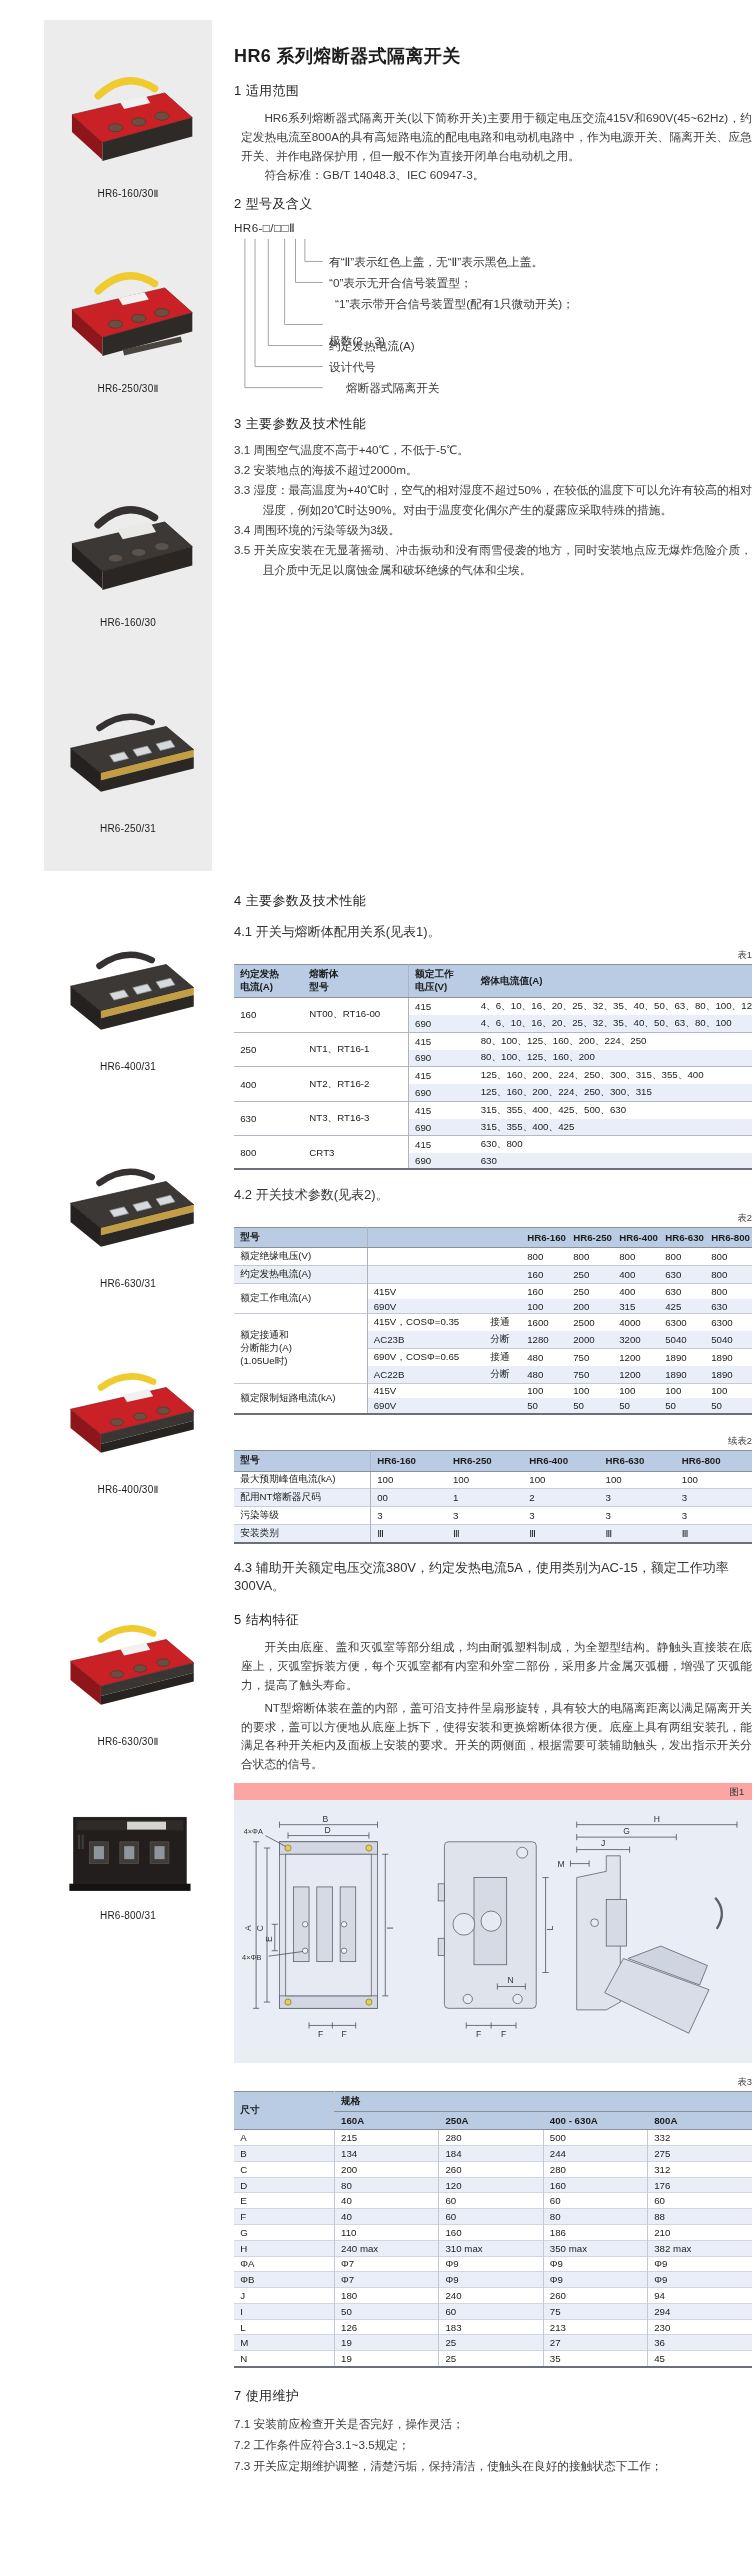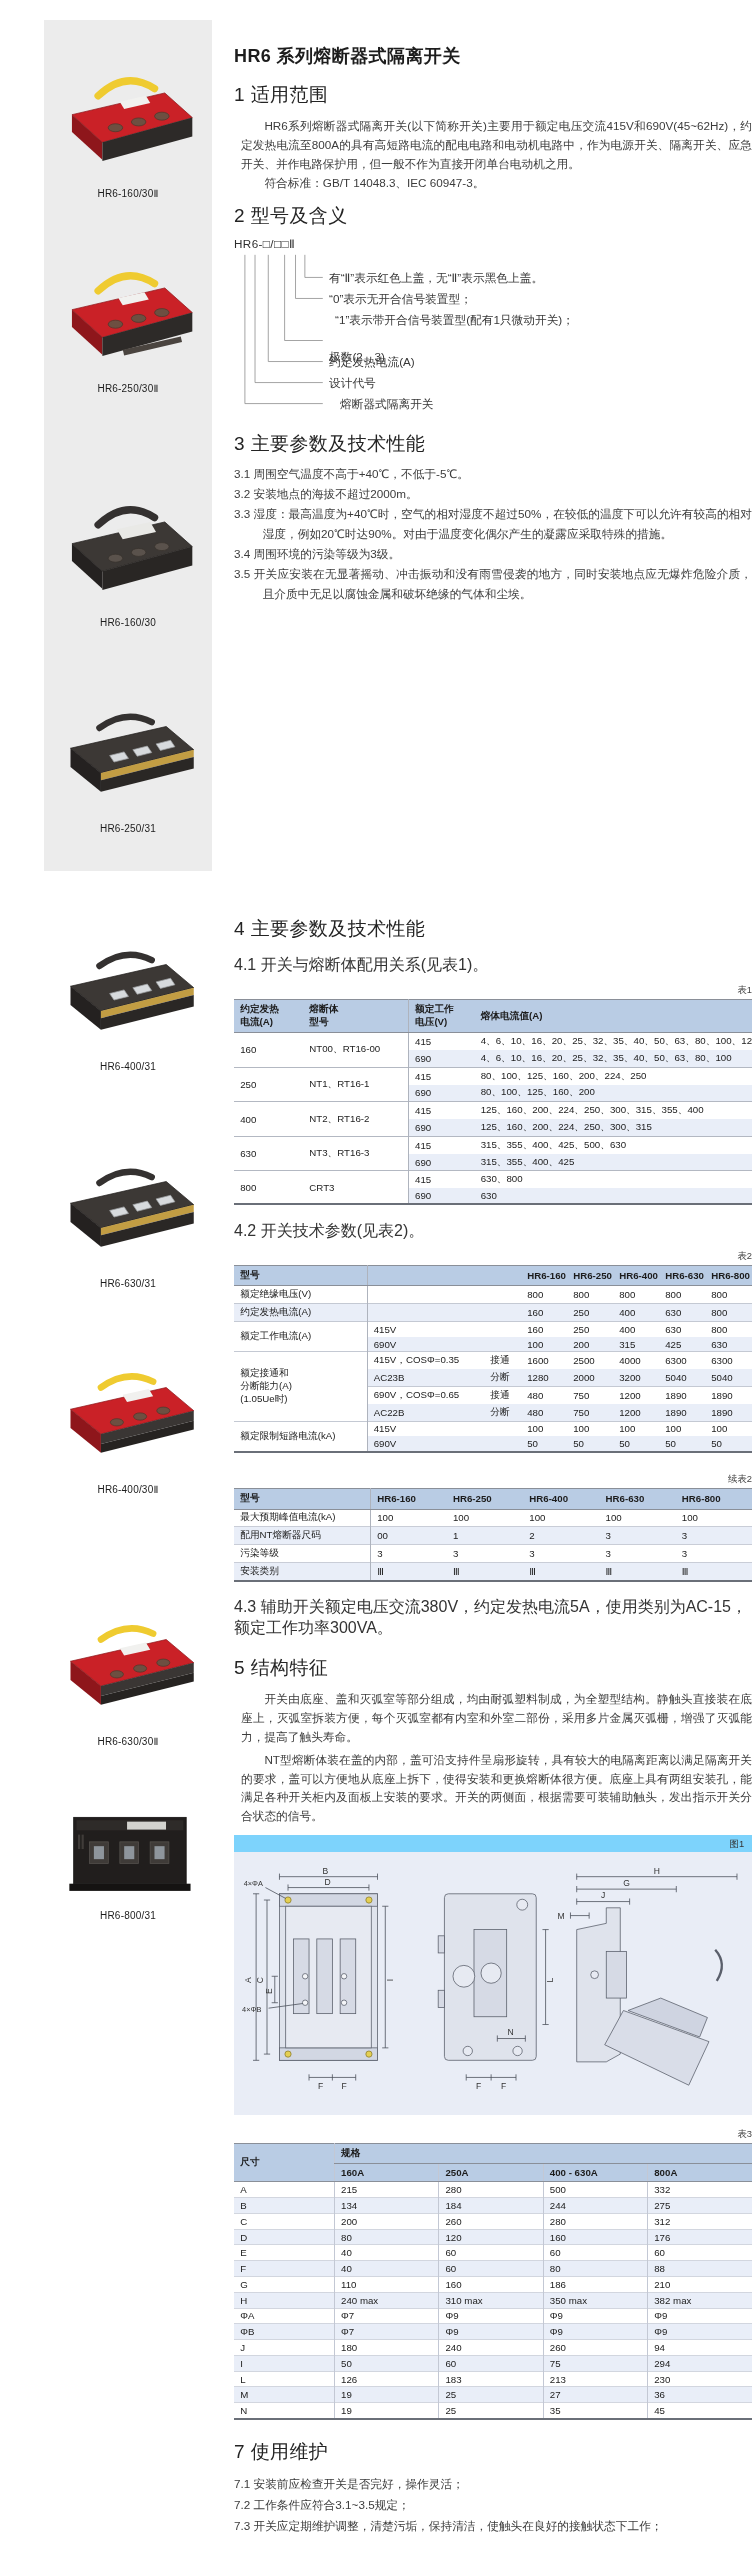--- a/index.html
+++ b/index.html
@@ -4,24 +4,24 @@
 <style>
   * { margin:0; padding:0; box-sizing:border-box; }
   html,body { background:#ffffff; }
   #page { position:relative; width:756px; height:2576px; background:#ffffff; overflow:hidden;
           font-family:"Liberation Sans", sans-serif; color:#3a3a3a; }
   #leftstrip { position:absolute; left:44px; top:20px; width:168px; height:851px; background:#ececec; }
   .prod { position:absolute; left:44px; width:168px; text-align:center; }
   .prod figcaption { margin-top:6.2px; font-size:10px; color:#1c1c1c; letter-spacing:0.2px; }
   #content { position:absolute; left:234px; top:0; width:518px; }
   h1.title { margin-top:44px; font-size:18px; font-weight:700; color:#1d1d1d; letter-spacing:0.4px; }
-  h2.sec { font-size:19px; font-weight:400; color:#242424; margin-top:14px; letter-spacing:0.4px; }
+  h2.sec { font-size:13px; font-weight:400; color:#242424; margin-top:14px; letter-spacing:0.4px; }
   p.body { font-size:11.7px; line-height:18.7px; color:#3c3c3c; margin-top:9.4px; text-align:justify;margin-left:7px; }
   p.indent { text-indent:2em; }
-  p.subnum { font-size:16px; color:#333; margin-top:12.5px; }
+  p.subnum { font-size:13px; color:#333; margin-top:12.5px; }
   .s3item { font-size:11.7px; line-height:20px; color:#3c3c3c; padding-left:2.45em; text-indent:-2.45em; text-align:justify; }
   .s3wrap { margin-top:7.8px; }
   .s7item { font-size:11.7px; line-height:21px; color:#3c3c3c; }
   
   .modelline { font-size:11.7px; color:#2e2e2e; margin-top:7.8px; letter-spacing:0.4px; }
   .mdiagram { position:relative; height:161px; margin-top:1.6px;text-align:right; }
   .mdiagram svg { position:absolute; left:0; top:0; }
   .mdiagram .lg { position:absolute; font-size:11.7px; color:#383838; white-space:nowrap; }
   
   .tbltag { font-size:9.4px; color:#444; text-align:right; margin-top:7.8px; margin-bottom:2.3px; }
@@ -36,21 +36,21 @@
   .t1 tr.gs > td { border-top:0.8px solid #b3b8c2; }
   .t2 tr.gs > td { border-top:0.8px solid #c4c9d3; }
   .t2b tbody td { border-top:0.8px solid #c9cdd7; }
   .t2b tbody tr:first-child td { border-top:none; }
   .t3 tbody td { border-top:0.8px solid #d2d6df; }
   .t3 tbody tr:first-child td { border-top:1.6px solid #8a8f98; }
   .t3 th.bl, .t3 td.bl { border-left:0.8px solid #c3c8d4; }
   .t3 thead tr.r2 th { border-top:0.8px solid #9aa6bd; }
   
   .figbox { width:518px; margin-top:9.4px; background:#e9edf6; }
-  .fighead { height:17px; background:#7dd3fc; font-size:9.4px; color:#333; text-align:right; padding:2.3px 7.8px 0 0; }
+  .fighead { height:17px; background:#fca5a5; font-size:9.4px; color:#333; text-align:right; padding:2.3px 7.8px 0 0; }
   .figbody { padding:6.2px 0 4.7px 6.2px; }
   .fig text { font-size:11px; fill:#333; font-family:"Liberation Sans", sans-serif; }
   .fig .small { font-size:9.5px; }
   .gap { width:100%; }
 </style>
 </head>
 <body>
 
 <div id="page">
 
@@ -209,21 +209,21 @@
           <path d="M27,2 V166 H114"></path>
           <path d="M14,2 V193 H114"></path>
         </g>
       </svg>
       <span class="lg" style="left:95px; top:18px">有“Ⅱ”表示红色上盖，无“Ⅱ”表示黑色上盖。</span>
       <span class="lg" style="left:95px; top:39px">“0”表示无开合信号装置型；</span>
       <span class="lg" style="left:101px; top:60px">“1”表示带开合信号装置型(配有1只微动开关)；</span>
       <span class="lg" style="left:95px; top:97px">极数(2、3)</span>
       <span class="lg" style="left:95px; top:102px">约定发热电流(A)</span>
       <span class="lg" style="left:95px; top:123px">设计代号</span>
-      <span class="lg" style="left:106px; top:144px">熔断器式隔离开关</span>
+      <span class="lg" style="left:112px; top:144px">熔断器式隔离开关</span>
     </div>
 
     <h2 class="sec" style="margin-top:17px">3 主要参数及技术性能</h2>
     <div class="s3wrap">
       <div class="s3item">3.1 周围空气温度不高于+40℃，不低于-5℃。</div>
       <div class="s3item">3.2 安装地点的海拔不超过2000m。</div>
       <div class="s3item">3.3 湿度：最高温度为+40℃时，空气的相对湿度不超过50%，在较低的温度下可以允许有较高的相对湿度，例如20℃时达90%。对由于温度变化偶尔产生的凝露应采取特殊的措施。</div>
       <div class="s3item">3.4 周围环境的污染等级为3级。</div>
       <div class="s3item">3.5 开关应安装在无显著摇动、冲击振动和没有雨雪侵袭的地方，同时安装地点应无爆炸危险介质，且介质中无足以腐蚀金属和破坏绝缘的气体和尘埃。</div>
     </div>

